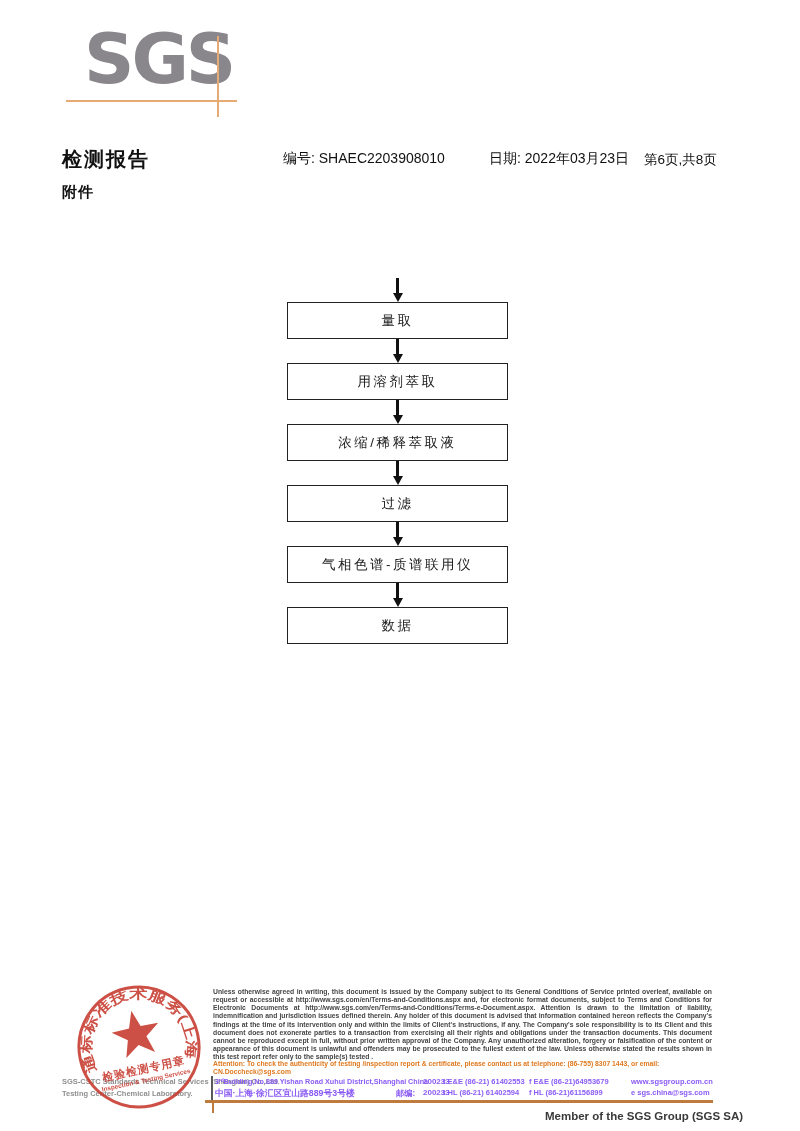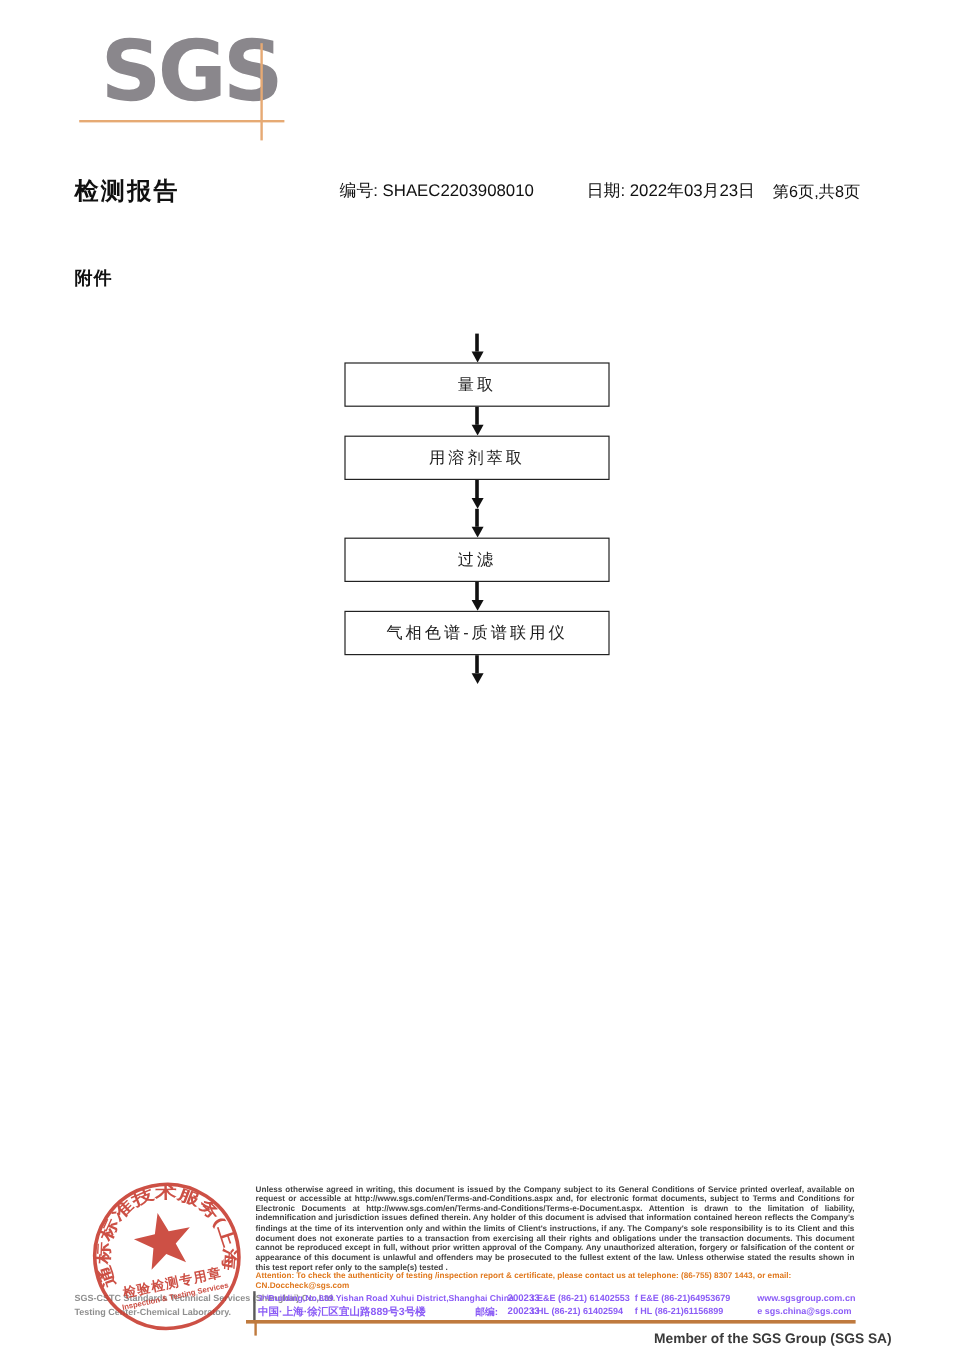--- a/index.html
+++ b/index.html
@@ -22,21 +22,21 @@
     font-family: "DejaVu Sans", "Liberation Sans", sans-serif;
   }
   .logo-hline { position: absolute; left: 66px; top: 100px; width: 171px; height: 2px; background: #e6aa74; }
   .logo-vline { position: absolute; left: 217px; top: 36px; width: 2px; height: 81px; background: #e6aa74; }
   
   .report-title { position: absolute; left: 62px; top: 146px; font-size: 20px; font-weight: 700; letter-spacing: 2px; color: #111; }
   .hdr-field { position: absolute; top: 150px; font-size: 14px; color: #111; white-space: nowrap; }
   .hdr-no { left: 283px; }
   .hdr-date { left: 489px; }
   .hdr-page { left: 644px; top: 151px; font-size: 13.5px; }
-  .attachment { position: absolute; left: 62px; top: 183px; font-size: 15px; font-weight: 700; letter-spacing: 1px; color: #111; margin-top: 40px; }
+  .attachment { position: absolute; left: 62px; top: 183px; font-size: 15px; font-weight: 700; letter-spacing: 1px; color: #111; }
   
   .chart-title { position: absolute; left: 0; top: 219px; width: 800px; text-align: center; font-size: 16px; font-weight: 700; color: #111; letter-spacing: 1px; }
   .flowchart { position: absolute; left: 287px; top: 278px; width: 221px; display: flex; flex-direction: column; }
   .flow-box {
     height: 37px; border: 1.5px solid #222; background: #fff;
     display: flex; align-items: center; justify-content: center;
     font-size: 13.5px; letter-spacing: 2.5px; color: #1c1c1c;
   }
   .flow-arrow { height: 24px; display: flex; flex-direction: column; align-items: center; }
   .flow-arrow .stem { width: 2.5px; flex: 1 1 auto; background: #111; }
@@ -101,34 +101,36 @@
     <div class="flow-box">量取</div>
     <div class="flow-arrow">
         <div class="stem"></div>
         <div class="head"></div>
       </div>
     <div class="flow-box">用溶剂萃取</div>
     <div class="flow-arrow">
         <div class="stem"></div>
         <div class="head"></div>
       </div>
+    <div class="flow-box">浓缩/稀释萃取液</div>
     <div class="flow-arrow">
         <div class="stem"></div>
         <div class="head"></div>
       </div>
     <div class="flow-box">过滤</div>
     <div class="flow-arrow">
         <div class="stem"></div>
         <div class="head"></div>
       </div>
     <div class="flow-box">气相色谱-质谱联用仪</div>
     <div class="flow-arrow">
         <div class="stem"></div>
         <div class="head"></div>
       </div>
+    <div class="flow-box">数据</div>
   </div>
 
   <div class="company-line company-line1">SGS-CSTC Standards Technical Services (Shanghai) Co.,Ltd.</div>
   <div class="company-line company-line2">Testing Center-Chemical Laboratory.</div>
 
   <div class="legal-text">Unless otherwise agreed in writing, this document is issued by the Company subject to its General Conditions of Service printed overleaf, available on request or accessible at http://www.sgs.com/en/Terms-and-Conditions.aspx and, for electronic format documents, subject to Terms and Conditions for Electronic Documents at http://www.sgs.com/en/Terms-and-Conditions/Terms-e-Document.aspx. Attention is drawn to the limitation of liability, indemnification and jurisdiction issues defined therein. Any holder of this document is advised that information contained hereon reflects the Company's findings at the time of its intervention only and within the limits of Client's instructions, if any. The Company's sole responsibility is to its Client and this document does not exonerate parties to a transaction from exercising all their rights and obligations under the transaction documents. This document cannot be reproduced except in full, without prior written approval of the Company. Any unauthorized alteration, forgery or falsification of the content or appearance of this document is unlawful and offenders may be prosecuted to the fullest extent of the law. Unless otherwise stated the results shown in this test report refer only to the sample(s) tested .</div>
   <div class="attention-text">Attention: To check the authenticity of testing /inspection report &amp; certificate, please contact us at telephone: (86-755) 8307 1443, or email: CN.Doccheck@sgs.com</div>
 
   <div class="footer-vline"></div>
   <div class="addr-row addr-row1">

